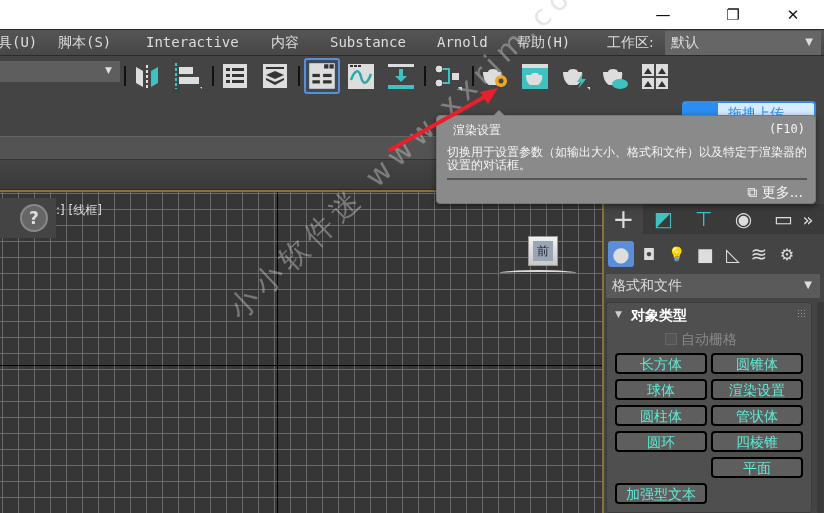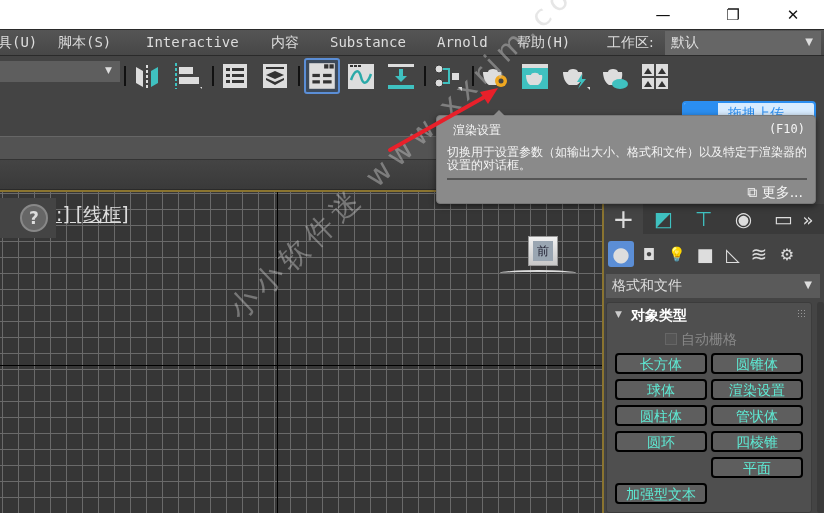--- a/index.html
+++ b/index.html
@@ -25,21 +25,21 @@
   #login-btn .icon { position: absolute; left: 0; top: 0; width: 34px; height: 100%; background: #2b8ef0; }
   #login-btn .label { position: absolute; left: 44px; top: 2px; font-size: 14px; color: #2b8ef0; }
   #viewport { position: absolute; left: 0; top: 190px; width: 602px; height: 323px; background-color: #363636;
     background-image: linear-gradient(#6a6a6a 1px, transparent 1px), linear-gradient(90deg, #6a6a6a 1px, transparent 1px);
     background-size: 16px 16px; background-position: 2px 1px; border-top: 2px solid #8a7430; overflow: hidden; }
   #viewport-border-right { position: absolute; left: 602px; top: 190px; width: 2px; height: 323px; background: #8a7430; }
   #axis-v { position: absolute; left: 277px; top: 0; width: 1px; height: 323px; background: #000; }
   #axis-h { position: absolute; left: 0; top: 173px; width: 602px; height: 1px; background: #000; }
   #vp-overlay { position: absolute; left: 0; top: 6px; width: 56px; height: 40px; background: #444; }
   #vp-help { position: absolute; left: 20px; top: 6px; width: 28px; height: 28px; border-radius: 50%; border: 2px solid #888; background: #666; color: #ddd; font-size: 17px; font-weight: bold; text-align: center; line-height: 24px; }
-  #vp-label { position: absolute; left: 56px; top: 10px; color: #ddd; font-size: 19px; text-decoration: underline; }
+  #vp-label { position: absolute; left: 56px; top: 10px; color: #ddd; font-size: 12px; }
   #viewcube { position: absolute; left: 528px; top: 44px; width: 30px; height: 30px; background: linear-gradient(#f2f2f2, #c8c8c8); border: 1px solid #999; }
   #viewcube .face { position: absolute; left: 4px; top: 4px; width: 20px; height: 20px; background: #9aa6b2; color: #223; font-size: 12px; text-align: center; line-height: 20px; }
   #viewcube-ring { position: absolute; left: 500px; top: 78px; width: 76px; height: 6px; border-top: 2px solid #ddd; border-radius: 50%; }
   #watermark { position: absolute; left: 220px; top: 300px; transform: rotate(-44deg); transform-origin: left top; color: rgba(200,200,200,0.45); font-size: 29px; white-space: nowrap; letter-spacing: 6px; pointer-events: none; }
   #tooltip { position: absolute; left: 436px; top: 115px; width: 380px; height: 89px; background: #8a8a8a; border: 1px solid #777; border-radius: 4px; box-shadow: 0 2px 6px rgba(0,0,0,0.5); }
   #tooltip::before { content: ""; position: absolute; left: 56px; top: -6px; border-left: 6px solid transparent; border-right: 6px solid transparent; border-bottom: 6px solid #8a8a8a; }
   #tt-title { position: absolute; left: 16px; top: 6px; font-size: 12px; color: #f4f4f4; }
   #tt-shortcut { position: absolute; right: 10px; top: 6px; font-size: 12px; color: #f4f4f4; font-family: "DejaVu Sans Mono", monospace; }
   #tt-desc { position: absolute; left: 10px; top: 30px; width: 360px; font-size: 12px; line-height: 13px; color: #f4f4f4; }
   #tt-divider { position: absolute; left: 10px; top: 62px; width: 360px; height: 2px; background: #555; }

